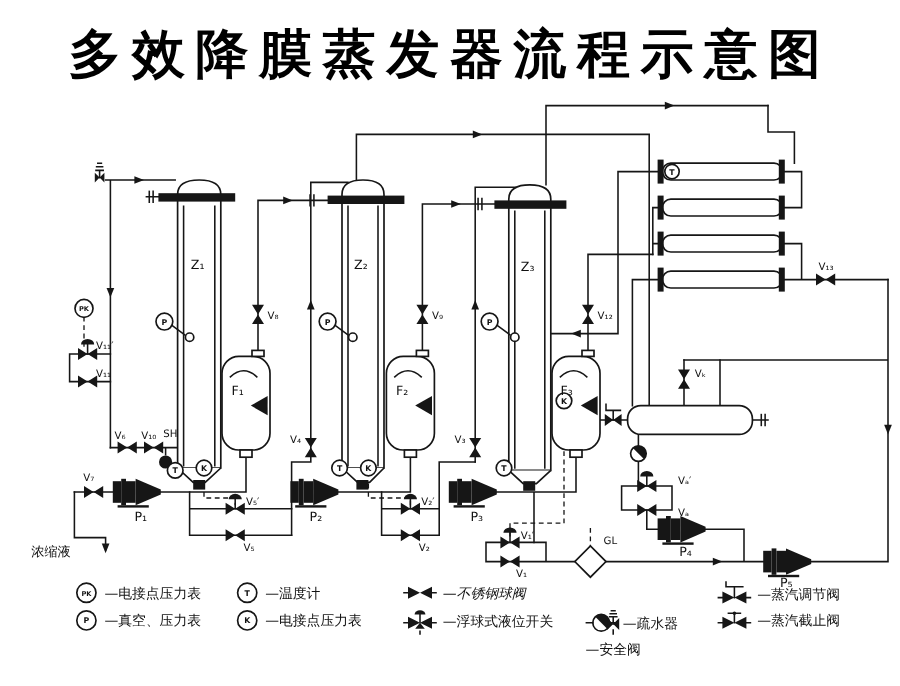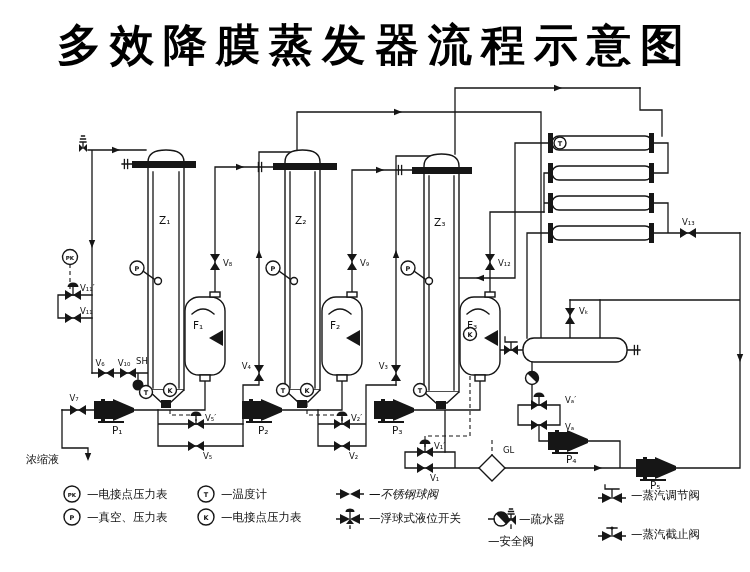--- a/index.html
+++ b/index.html
@@ -364,21 +364,21 @@
       <span>—安全阀</span>
     </div>
 
     <div class="legend-item" style="left:598px;top:484px;">
       <svg width="28" height="22" viewBox="0 0 28 22">
         <path d="M4,9 L14,14 L4,19 Z M24,9 L14,14 L24,19 Z" class="blk"></path>
         <path d="M14,14 V5 M7,5 H21 M7,5 V1 M0,14 H4 M24,14 H28" class="p"></path>
         </svg>
       <span>—蒸汽调节阀</span>
     </div>
-    <div class="legend-item" style="left:598px;top:507px;margin-top:17px;">
+    <div class="legend-item" style="left:598px;top:507px;">
       <svg width="28" height="20" viewBox="0 0 28 20">
         <path d="M4,7 L14,12 L4,17 Z M24,7 L14,12 L24,17 Z" class="blk"></path>
         <path d="M14,12 V4 M9,4 H19 M0,12 H4 M24,12 H28" class="p"></path>
         <circle cx="14" cy="4" r="1.5" class="blk"></circle>
         </svg>
       <span>—蒸汽截止阀</span>
     </div>
   </div>
 
 </div>

